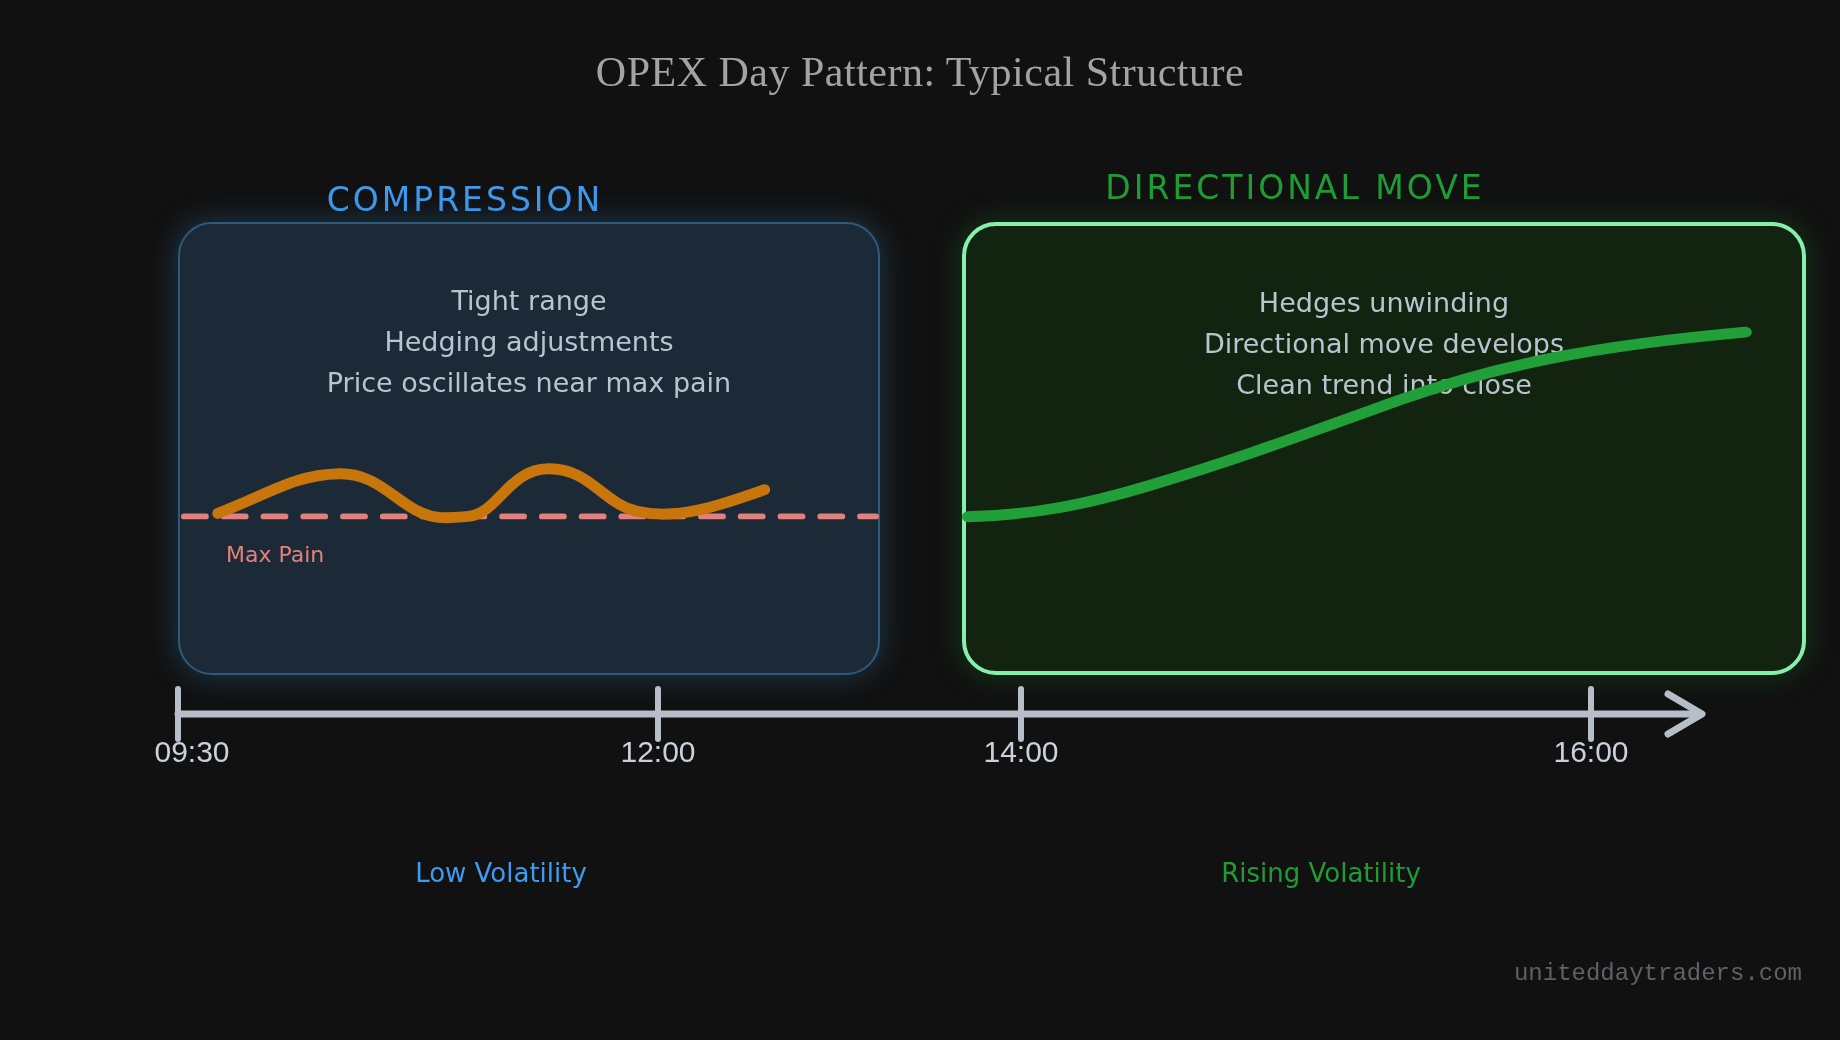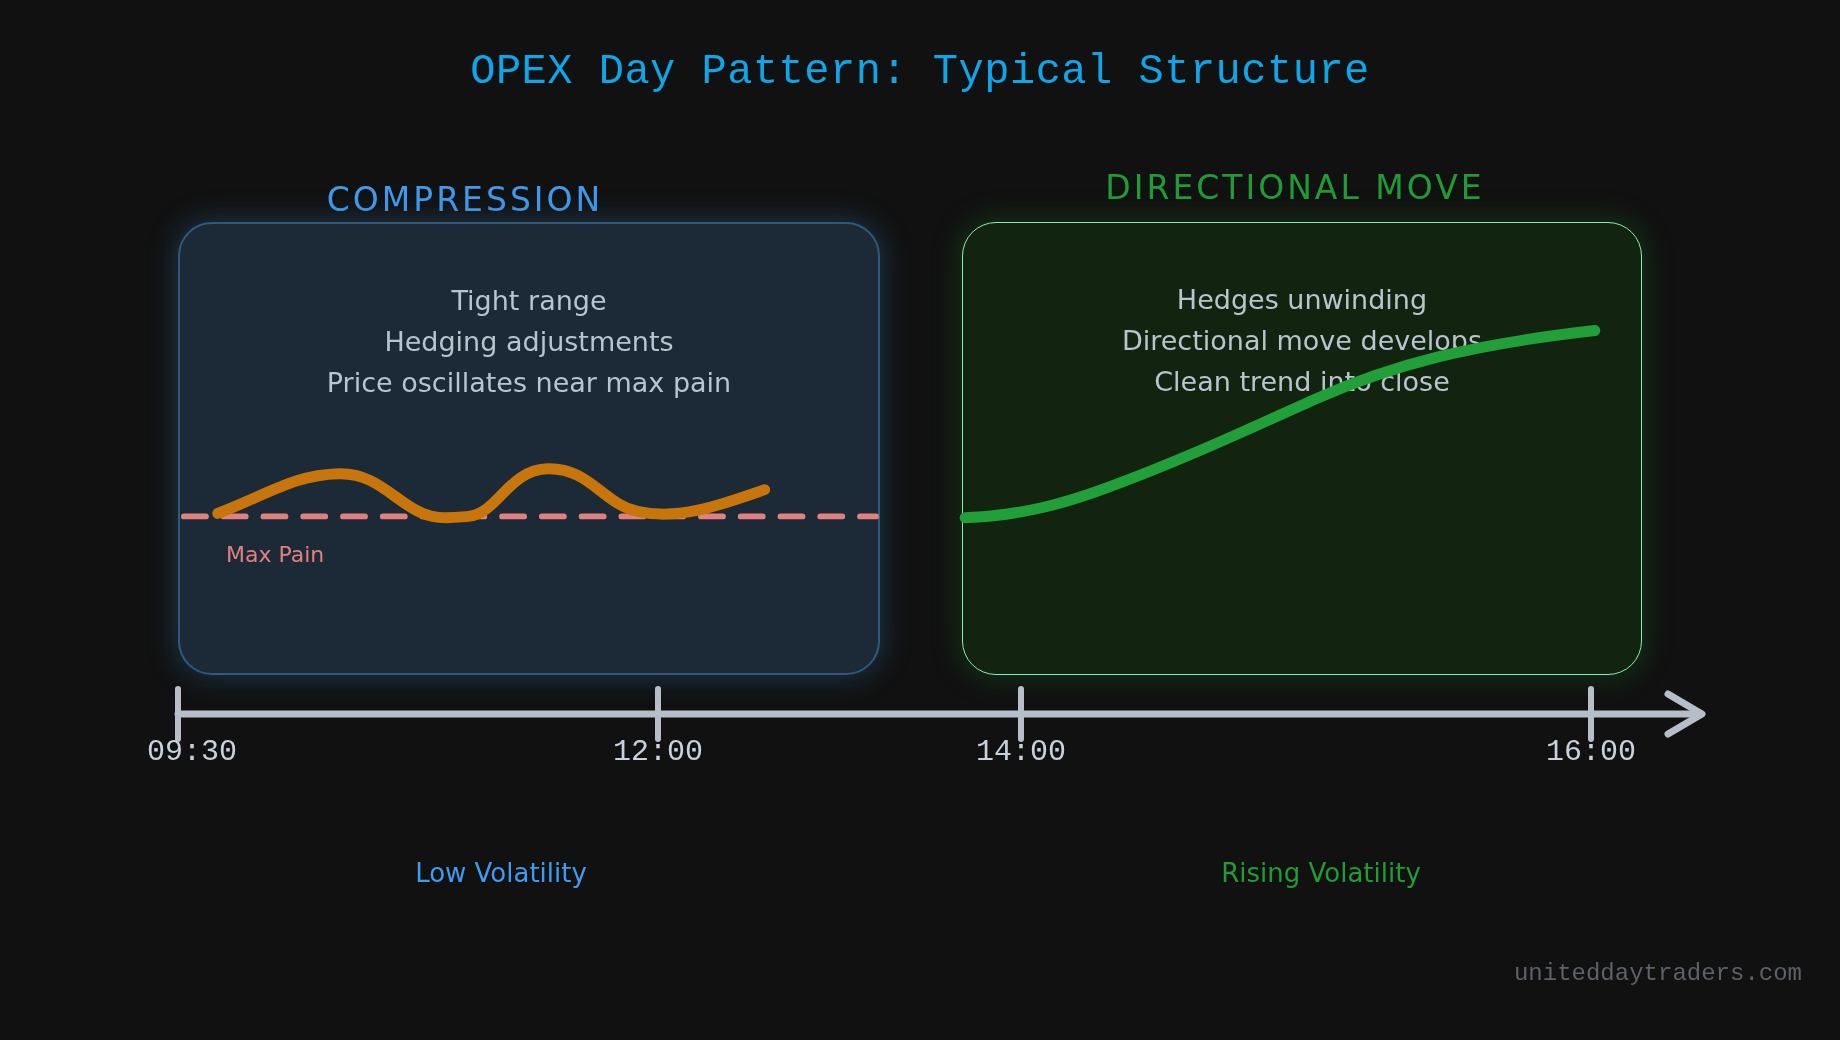--- a/index.html
+++ b/index.html
@@ -9,24 +9,24 @@
     background:#111111;
     overflow:hidden;
     font-family:"DejaVu Sans", sans-serif;
   }
   #stage{ position:relative; width:1840px; height:1040px; background:#111111; }
 
   
   .title{
     position:absolute; left:0; top:48px; width:1840px;
     text-align:center;
-    font-family:Liberation Mono, monospace;
+    font-family:Liberation Serif, serif;
     font-size:42px; font-weight:400;
     letter-spacing:0.5px;
-    color:#0ea5e9;
+    color:#a3a3a3;
   }
 
   
   .phase-label{
     position:absolute;
     font-family:"DejaVu Sans", sans-serif;
     font-size:33px; font-weight:400;
     letter-spacing:3px;
     text-align:center;
     white-space:nowrap;
@@ -39,23 +39,23 @@
     position:absolute;
     border-radius:34px;
   }
   #panel-compression{
     left:178px; top:222px; width:702px; height:453px;
     background:#1b2a36;
     border:2px solid #2d5a7e;
     box-shadow:0 0 26px 5px rgba(45,95,130,0.40);
   }
   #panel-directional{
-    left:962px; top:222px; width:680px; height:453px;
+    left:962px; top:222px; width:844px; height:453px;
     background:#12240f;
-    border:1px solid #86efac;
+    border:4px solid #86efac;
     box-shadow:0 0 26px 5px rgba(25,95,35,0.38);
   }
 
   .panel-text{
     position:absolute; left:0; top:0; width:100%;
     padding-top:56px;
     text-align:center;
     font-family:"DejaVu Sans", sans-serif;
     font-size:27px; line-height:41px;
     color:#b8c4cf;
@@ -73,21 +73,21 @@
     color:#e2807d;
     white-space:nowrap;
     margin-left:32px;
   }
 
   
   #timeline{ position:absolute; left:0; top:686px; width:1840px; height:110px; }
   .tick-label{
     position:absolute;
     top:735px;
-    font-family:Liberation Mono, monospace;
+    font-family:Liberation Sans, sans-serif;
     font-size:30px;
     color:#c9d2dc;
     text-align:center;
     white-space:nowrap;
     width:160px;
   }
 
   
   .vol-note{
     position:absolute; top:858px;

